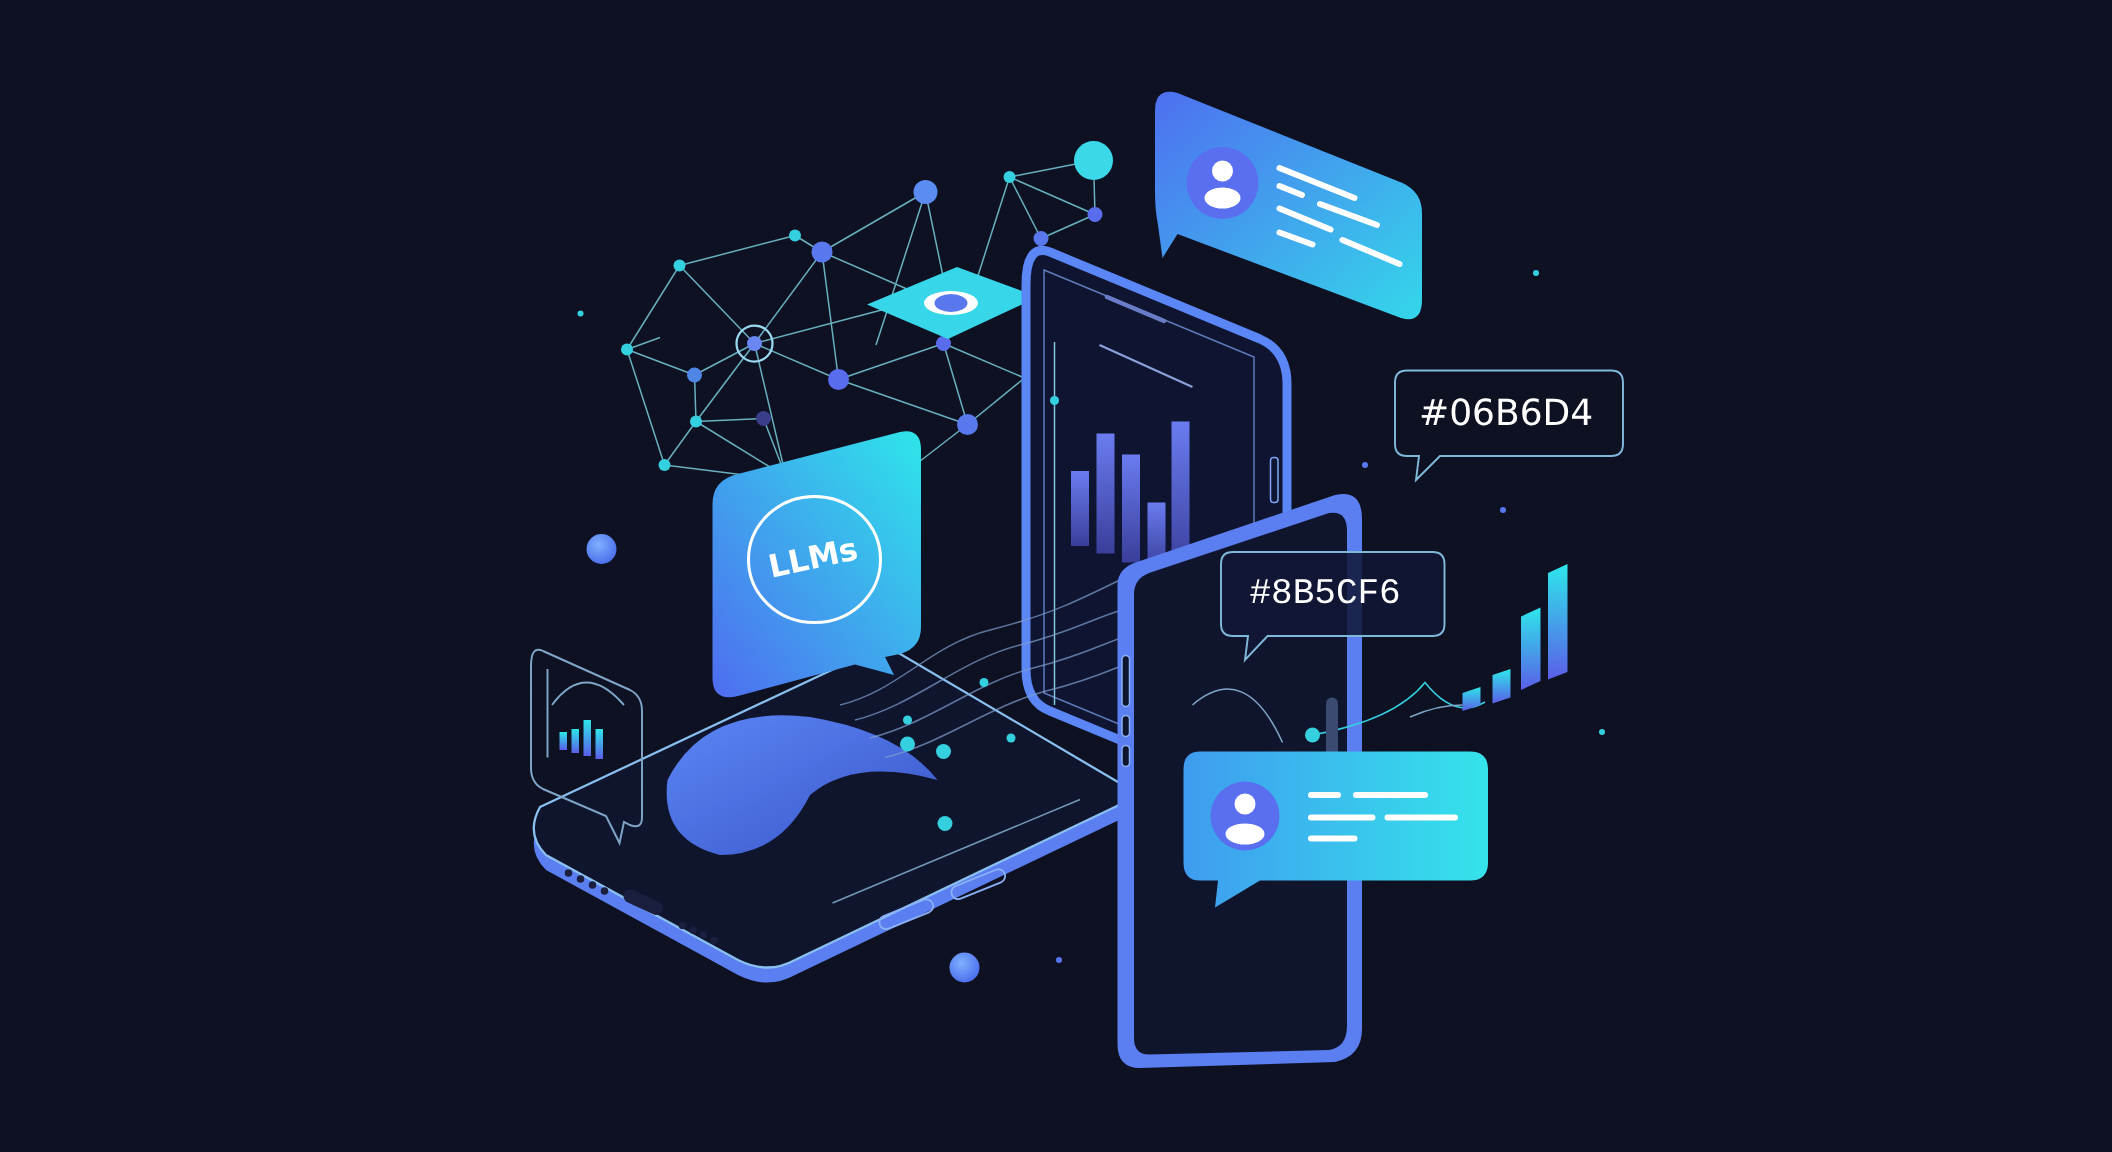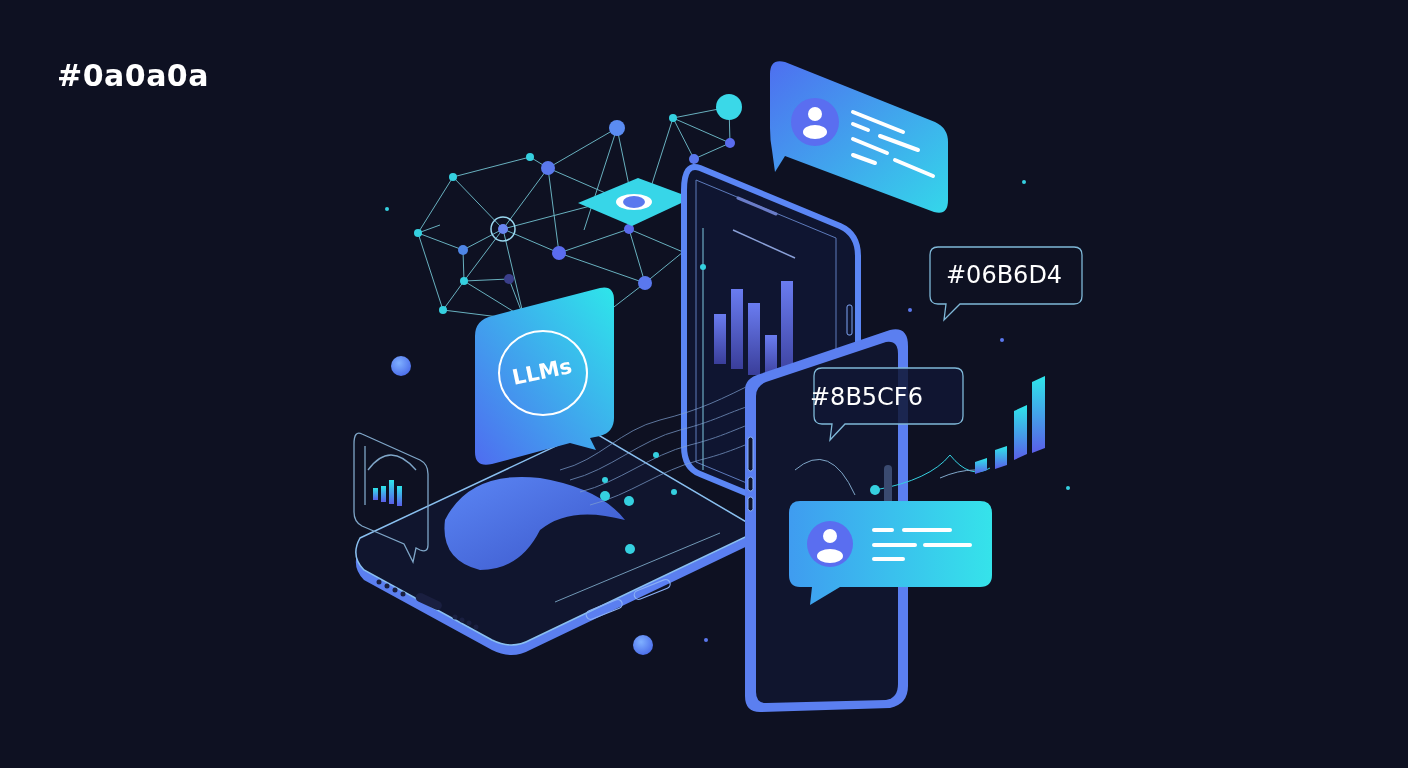--- a/index.html
+++ b/index.html
@@ -23,21 +23,20 @@
   .llm-label {
     position:absolute; color:#ffffff; font-size:21px; font-weight:bold;
     transform:rotate(-12deg);
   }
 </style>
 </head>
 <body>
 
 <div class="stage">
 
-  <div class="hex-title">#0a0a0a</div>
 
   <svg class="art" width="1408" height="768" viewBox="0 0 1408 768">
     <defs>
       <linearGradient id="gBubble" x1="0" y1="1" x2="1" y2="0">
         <stop offset="0" stop-color="#4f6cf0"></stop>
         <stop offset="1" stop-color="#2ee6ea"></stop>
       </linearGradient>
       <linearGradient id="gCard" x1="0" y1="0" x2="1" y2="1">
         <stop offset="0" stop-color="#4e6ff0"></stop>
         <stop offset="1" stop-color="#34d7ea"></stop>
@@ -256,15 +255,15 @@
       <circle cx="643" cy="645" r="10" fill="url(#gDot)"></circle>
       <circle cx="1024" cy="182" r="2" fill="#35d0e0"></circle>
       <circle cx="1002" cy="340" r="2" fill="#5a78ee"></circle>
       <circle cx="1068" cy="488" r="2" fill="#35d0e0"></circle>
       <circle cx="706" cy="640" r="2" fill="#5a78ee"></circle>
       <circle cx="910" cy="310" r="2" fill="#5a78ee"></circle>
     </g>
   </svg>
 
   <div class="bubble-label" style="left:946px;top:261px;">#06B6D4</div>
-  <div class="bubble-label" style="left:810px;top:383px;">#8B5CF6</div>
+  <div class="bubble-label" style="left:833px;top:383px;font-family:Liberation Mono, monospace;">#8B5CF6</div>
   <div class="llm-label" style="left:512px;top:360px;">LLMs</div>
 </div>
 
 </body></html>

